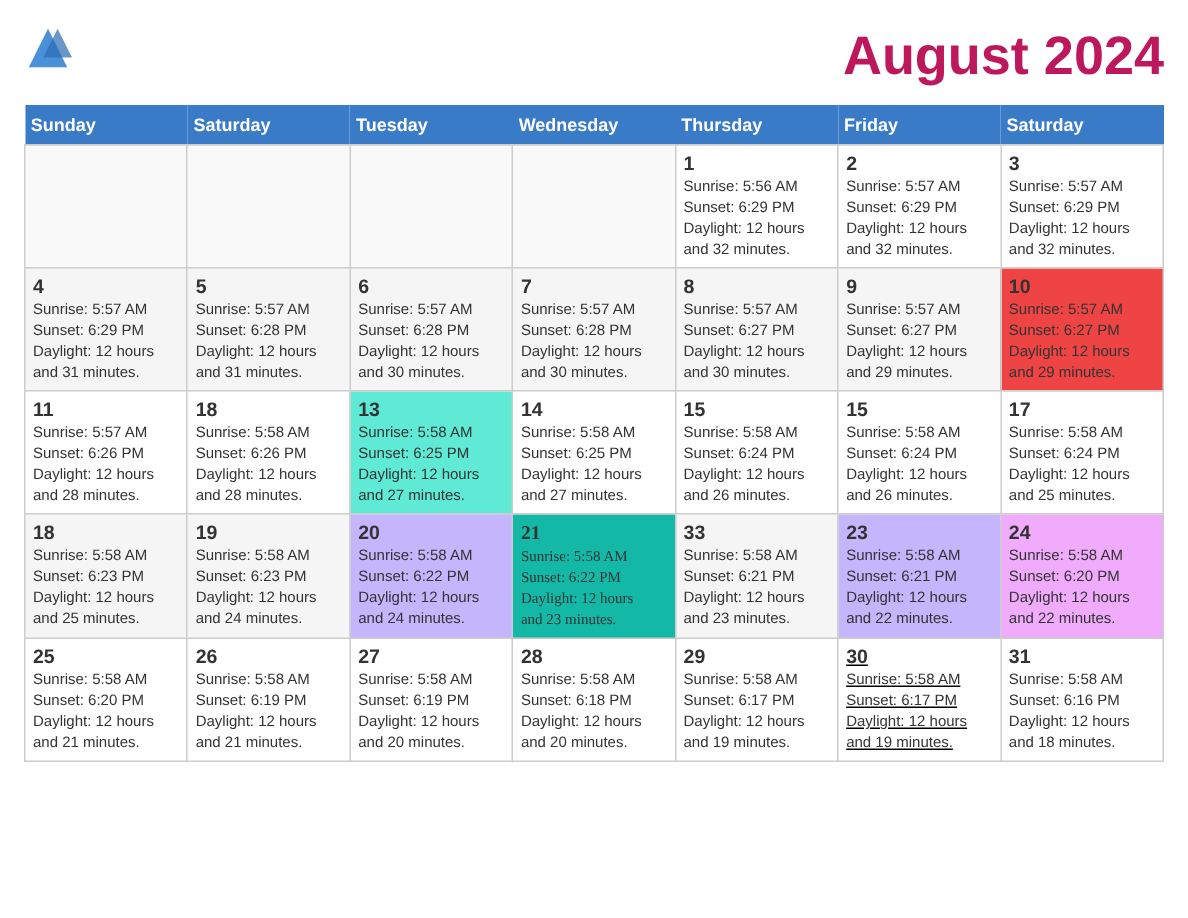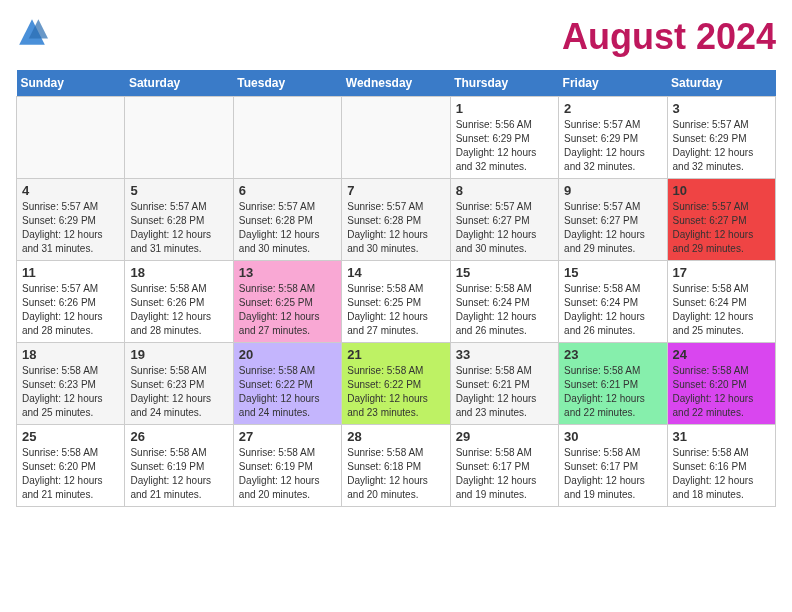--- a/index.html
+++ b/index.html
@@ -199,21 +199,21 @@
 Daylight: 12 hours
 and 28 minutes.</div>
         </td>
         <td style="background: rgb(255, 255, 255);">
           <div class="day-num">18</div>
           <div class="day-info" style="white-space: pre-line;">Sunrise: 5:58 AM
 Sunset: 6:26 PM
 Daylight: 12 hours
 and 28 minutes.</div>
         </td>
-        <td style="background: #f9a8d4;">
+        <td style="background: #5eead4;">
           <div class="day-num">13</div>
           <div class="day-info" style="white-space: pre-line;">Sunrise: 5:58 AM
 Sunset: 6:25 PM
 Daylight: 12 hours
 and 27 minutes.</div>
         </td>
         <td style="background: rgb(255, 255, 255);">
           <div class="day-num">14</div>
           <div class="day-info" style="white-space: pre-line;">Sunrise: 5:58 AM
 Sunset: 6:25 PM
@@ -257,42 +257,42 @@
 Daylight: 12 hours
 and 24 minutes.</div>
         </td>
         <td style="background: #c4b5fd;">
           <div class="day-num">20</div>
           <div class="day-info" style="white-space: pre-line;">Sunrise: 5:58 AM
 Sunset: 6:22 PM
 Daylight: 12 hours
 and 24 minutes.</div>
         </td>
-        <td style="background: #bef264;">
+        <td style="background: #14b8a6; font-family: Liberation Serif, serif;">
           <div class="day-num">21</div>
           <div class="day-info" style="white-space: pre-line;">Sunrise: 5:58 AM
 Sunset: 6:22 PM
 Daylight: 12 hours
 and 23 minutes.</div>
         </td>
         <td style="background: rgb(245, 245, 245);">
           <div class="day-num">33</div>
           <div class="day-info" style="white-space: pre-line;">Sunrise: 5:58 AM
 Sunset: 6:21 PM
 Daylight: 12 hours
 and 23 minutes.</div>
         </td>
-        <td style="background: #86efac;">
+        <td style="background: #c4b5fd;">
           <div class="day-num">23</div>
           <div class="day-info" style="white-space: pre-line;">Sunrise: 5:58 AM
 Sunset: 6:21 PM
 Daylight: 12 hours
 and 22 minutes.</div>
         </td>
-        <td style="background: #d946ef;">
+        <td style="background: #f0abfc;">
           <div class="day-num">24</div>
           <div class="day-info" style="white-space: pre-line;">Sunrise: 5:58 AM
 Sunset: 6:20 PM
 Daylight: 12 hours
 and 22 minutes.</div>
         </td>
       </tr>
       <tr style="background: rgb(255, 255, 255);">
         <td style="background: rgb(255, 255, 255);">
           <div class="day-num">25</div>
@@ -322,21 +322,21 @@
 Daylight: 12 hours
 and 20 minutes.</div>
         </td>
         <td style="background: rgb(255, 255, 255);">
           <div class="day-num">29</div>
           <div class="day-info" style="white-space: pre-line;">Sunrise: 5:58 AM
 Sunset: 6:17 PM
 Daylight: 12 hours
 and 19 minutes.</div>
         </td>
-        <td style="background: rgb(255, 255, 255);">
+        <td style="background: rgb(255, 255, 255); text-decoration: underline;">
           <div class="day-num">30</div>
           <div class="day-info" style="white-space: pre-line;">Sunrise: 5:58 AM
 Sunset: 6:17 PM
 Daylight: 12 hours
 and 19 minutes.</div>
         </td>
         <td style="background: rgb(255, 255, 255);">
           <div class="day-num">31</div>
           <div class="day-info" style="white-space: pre-line;">Sunrise: 5:58 AM
 Sunset: 6:16 PM

